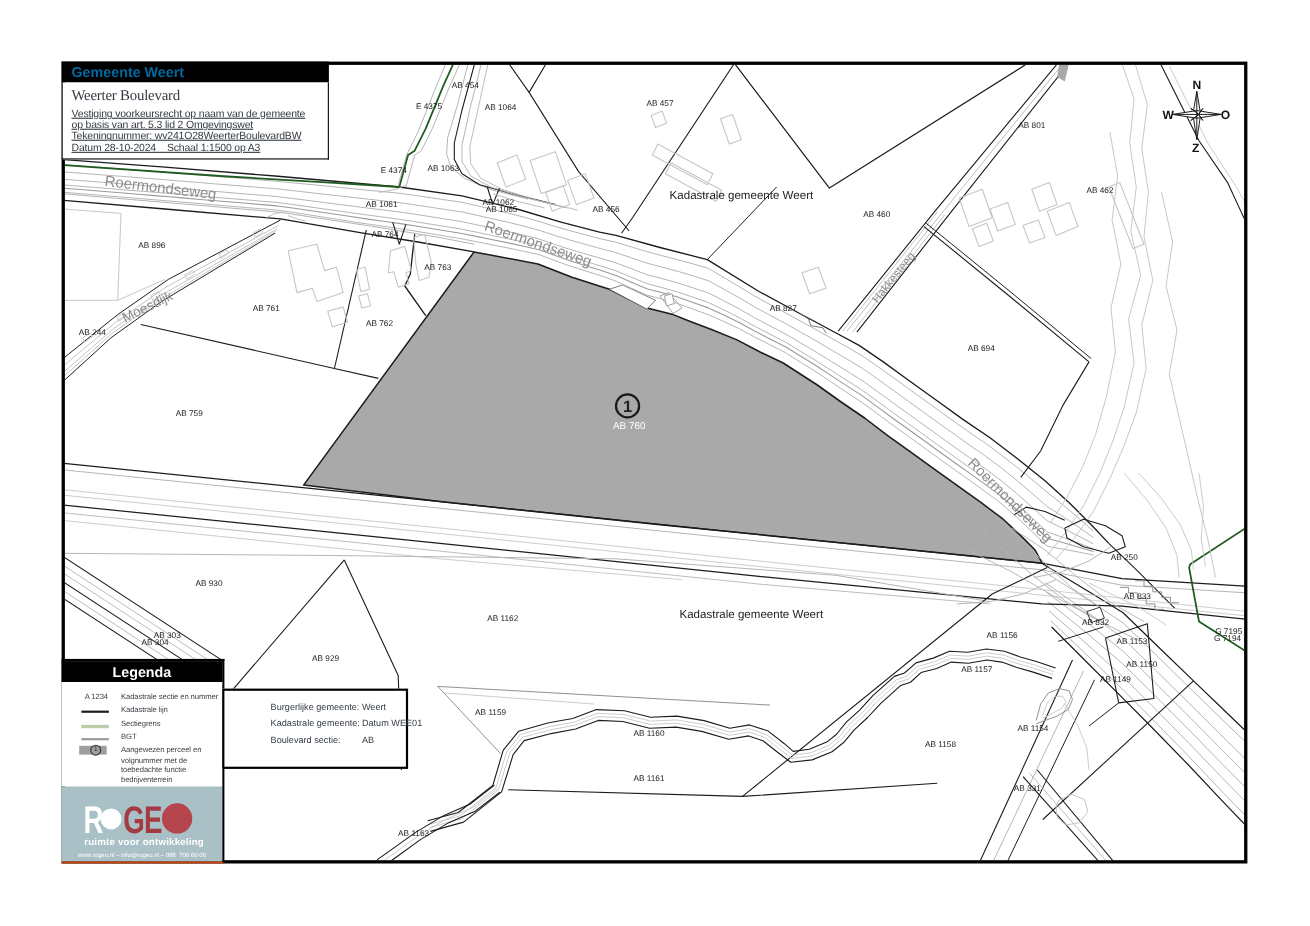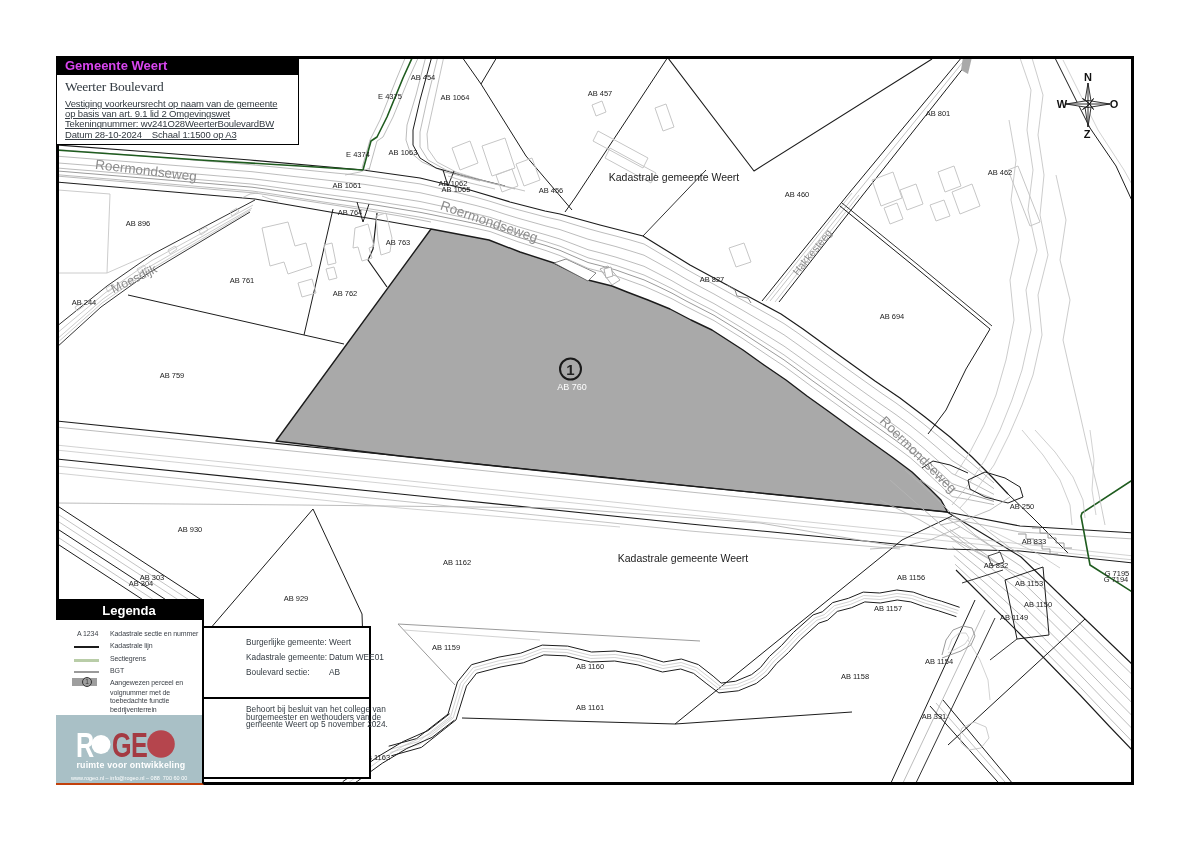--- a/index.html
+++ b/index.html
@@ -1,19 +1,19 @@
 <!DOCTYPE html>
 <html><head><meta charset="utf-8"><style>
 html,body{margin:0;padding:0;width:1191px;height:842px;background:#ffffff;
 font-family:"Liberation Sans",sans-serif;}
 #page{position:relative;width:1191px;height:842px;overflow:hidden;}
 .abs{position:absolute;}
 #frame{left:56px;top:56px;width:1072px;height:723px;border:3px solid #000;}
 #title{left:56px;top:56px;width:243px;}
-#tbar{background:#000;color:#d946ef;font-weight:bold;font-size:13px;height:19px;
+#tbar{background:#000;color:#0369a1;font-weight:bold;font-size:13px;height:19px;
 line-height:19px;padding-left:9px;}
 #tbox{background:#fff;border:1.5px solid #000;border-top:none;padding:3px 0 4px 8px;
 color:#333b42;}
 #tbox .h{font-size:13.5px;margin:1px 0 4px 0;letter-spacing:-0.2px;font-family:Liberation Serif, serif;}
 #tbox .l{font-size:9.5px;line-height:10.2px;letter-spacing:-0.15px;text-decoration:underline;}
 #legend{left:56px;top:599px;width:146px;border-right:2px solid #000;border-bottom:2px solid #c2410c;border-top:2px solid #000;}
 #lbar{background:#000;color:#fff;font-weight:bold;font-size:13px;text-align:center;
 height:19px;line-height:19px;}
 #lbody{background:#fff;padding:9px 0 2px 0;color:#3a3f46;}
 .lrow{position:relative;height:12.3px;font-size:7px;white-space:nowrap;}
@@ -263,21 +263,21 @@
 <text x="570.5" y="374.5" font-family="Liberation Sans, sans-serif" font-size="15" font-weight="bold" fill="#222" text-anchor="middle">1</text>
 <text x="572" y="390" font-family="Liberation Sans, sans-serif" font-size="9" fill="#ffffff" text-anchor="middle">AB 760</text>
 </g>
 </svg>
 <div class="abs" id="frame"></div>
 <div class="abs" id="title">
 <div id="tbar">Gemeente Weert</div>
 <div id="tbox">
 <div class="h">Weerter Boulevard</div>
 <div class="l">Vestiging voorkeursrecht op naam van de gemeente</div>
-<div class="l">op basis van art. 9.1 lid 2 Omgevingswet</div>
+<div class="l">op basis van art. 5.3 lid 2 Omgevingswet</div>
 <div class="l">Tekeningnummer: wv241O28WeerterBoulevardBW</div>
 <div class="l">Datum 28-10-2024&nbsp;&nbsp;&nbsp;&nbsp;Schaal 1:1500 op A3</div>
 </div>
 </div>
 <div class="abs" id="legend">
 <div id="lbar">Legenda</div>
 <div id="lbody">
 <div class="lrow">
           <span class="tx" style="left:21px">A 1234</span>
           <span class="tx">Kadastrale sectie en nummer</span>
@@ -324,17 +324,14 @@
 </div>
 <div class="abs" id="boxes">
 <div id="b1">
 <div style="position:absolute;left:10px;top:9px">Burgerlijke gemeente:</div>
         <div style="position:absolute;left:93px;top:9px">Weert</div>
 <div style="position:absolute;left:10px;top:24px">Kadastrale gemeente:</div>
         <div style="position:absolute;left:93px;top:24px">Datum WEE01</div>
 <div style="position:absolute;left:10px;top:39px">Boulevard sectie:</div>
         <div style="position:absolute;left:93px;top:39px">AB</div>
 </div>
-<div id="b2">
-<div style="position:absolute;left:10px;top:7px;line-height:7.5px">Behoort bij besluit van het college van<br>burgemeester en wethouders van de<br>gemeente Weert op 5 november 2024.</div>
-</div>
 </div>
 </div>
 
 </body></html>

